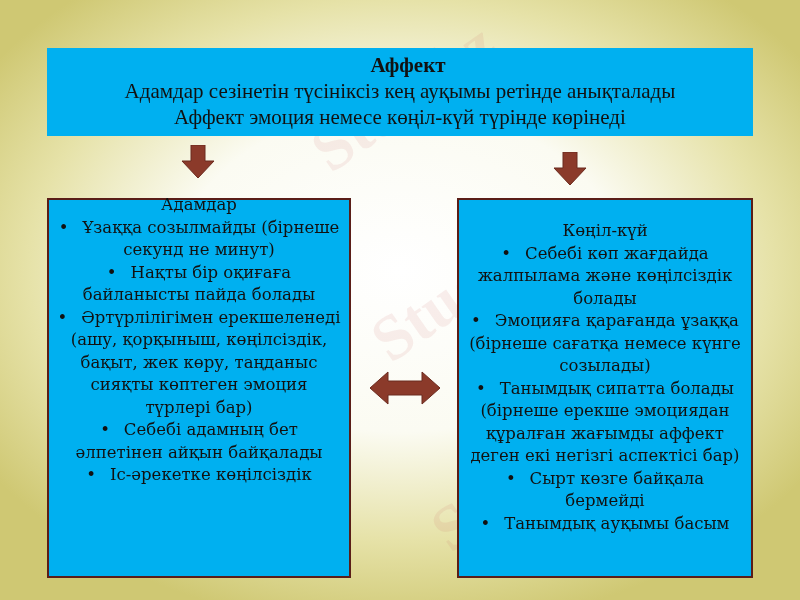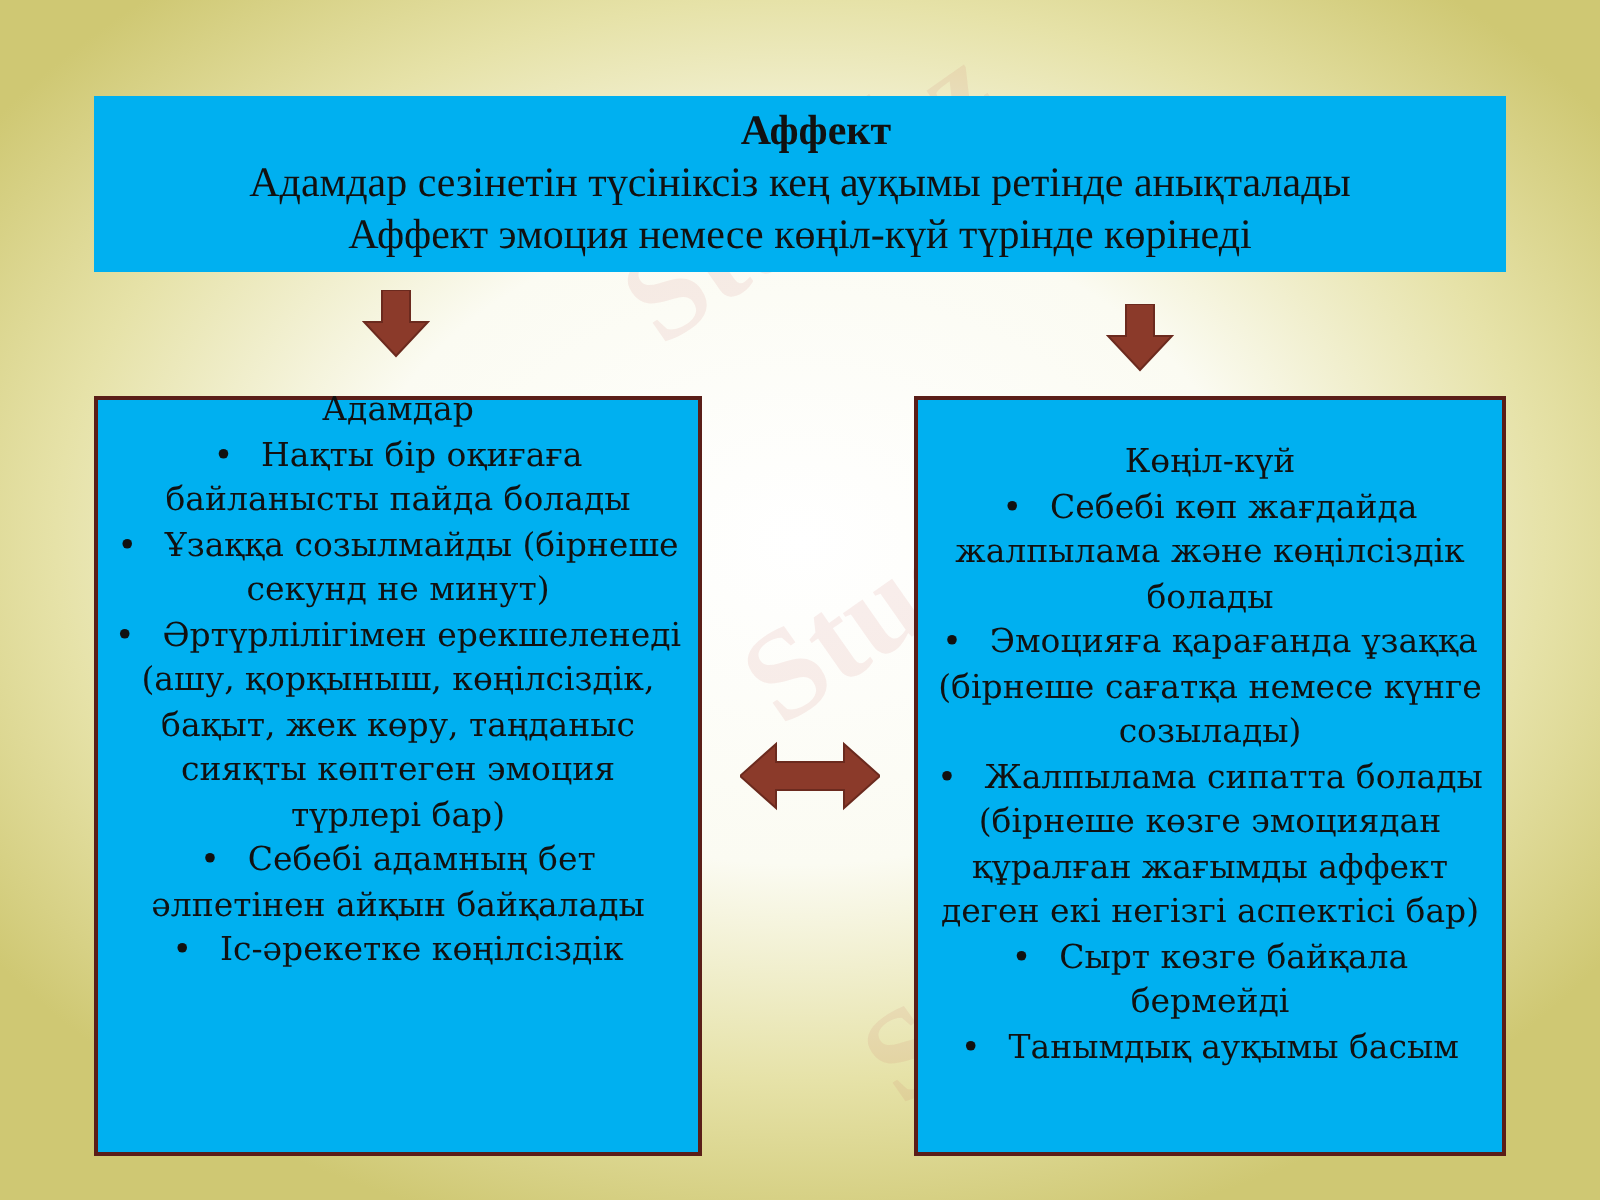--- a/index.html
+++ b/index.html
@@ -55,34 +55,34 @@
 <svg class="arrow-down" id="arrow-left" viewBox="0 0 34 34">
   <polygon points="10,0 24,0 24,16 33,16 17,33 1,16 10,16" fill="#8b3a2a" stroke="#6b2a1e" stroke-width="1"></polygon>
 </svg>
 <svg class="arrow-down" id="arrow-right" viewBox="0 0 34 34">
   <polygon points="10,0 24,0 24,16 33,16 17,33 1,16 10,16" fill="#8b3a2a" stroke="#6b2a1e" stroke-width="1"></polygon>
 </svg>
 
 <div class="box col-box" id="emotion-box">
   <span class="col-title" style="margin-top:-6px;">Адамдар</span>
   <ul class="bullets">
+    <li><span class="dot">•</span><span>Ұзаққа созылмайды (бірнеше секунд не минут)</span></li>
     <li><span class="dot">•</span><span>Нақты бір оқиғаға байланысты пайда болады</span></li>
-    <li><span class="dot">•</span><span>Ұзаққа созылмайды (бірнеше секунд не минут)</span></li>
     <li><span class="dot">•</span><span>Әртүрлілігімен ерекшеленеді (ашу, қорқыныш, көңілсіздік, бақыт, жек көру, таңданыс сияқты көптеген эмоция түрлері бар)</span></li>
     <li><span class="dot">•</span><span>Себебі адамның бет әлпетінен айқын байқалады</span></li>
     <li><span class="dot">•</span><span>Іс-әрекетке көңілсіздік</span></li>
   </ul>
 </div>
 
 <svg id="arrow-both" viewBox="0 0 70 36">
   <polygon points="0,18 18,2 18,11 52,11 52,2 70,18 52,34 52,25 18,25 18,34" fill="#8b3a2a" stroke="#6b2a1e" stroke-width="1"></polygon>
 </svg>
 
 <div class="box col-box" id="mood-box">
   <span class="col-title">Көңіл-күй</span>
   <ul class="bullets">
     <li><span class="dot">•</span><span>Себебі көп жағдайда жалпылама және көңілсіздік болады</span></li>
     <li><span class="dot">•</span><span>Эмоцияға қарағанда ұзаққа (бірнеше сағатқа немесе күнге созылады)</span></li>
-    <li><span class="dot">•</span><span>Жалпылама сипатта болады (бірнеше көзге эмоциядан құралған жағымды аффект деген екі негізгі аспектісі бар)</span></li>
+    <li><span class="dot">•</span><span>Танымдық сипатта болады (бірнеше ерекше эмоциядан құралған жағымды аффект деген екі негізгі аспектісі бар)</span></li>
     <li><span class="dot">•</span><span>Сырт көзге байқала бермейді</span></li>
     <li><span class="dot">•</span><span>Танымдық ауқымы басым</span></li>
   </ul>
 </div>
 
 </body></html>

